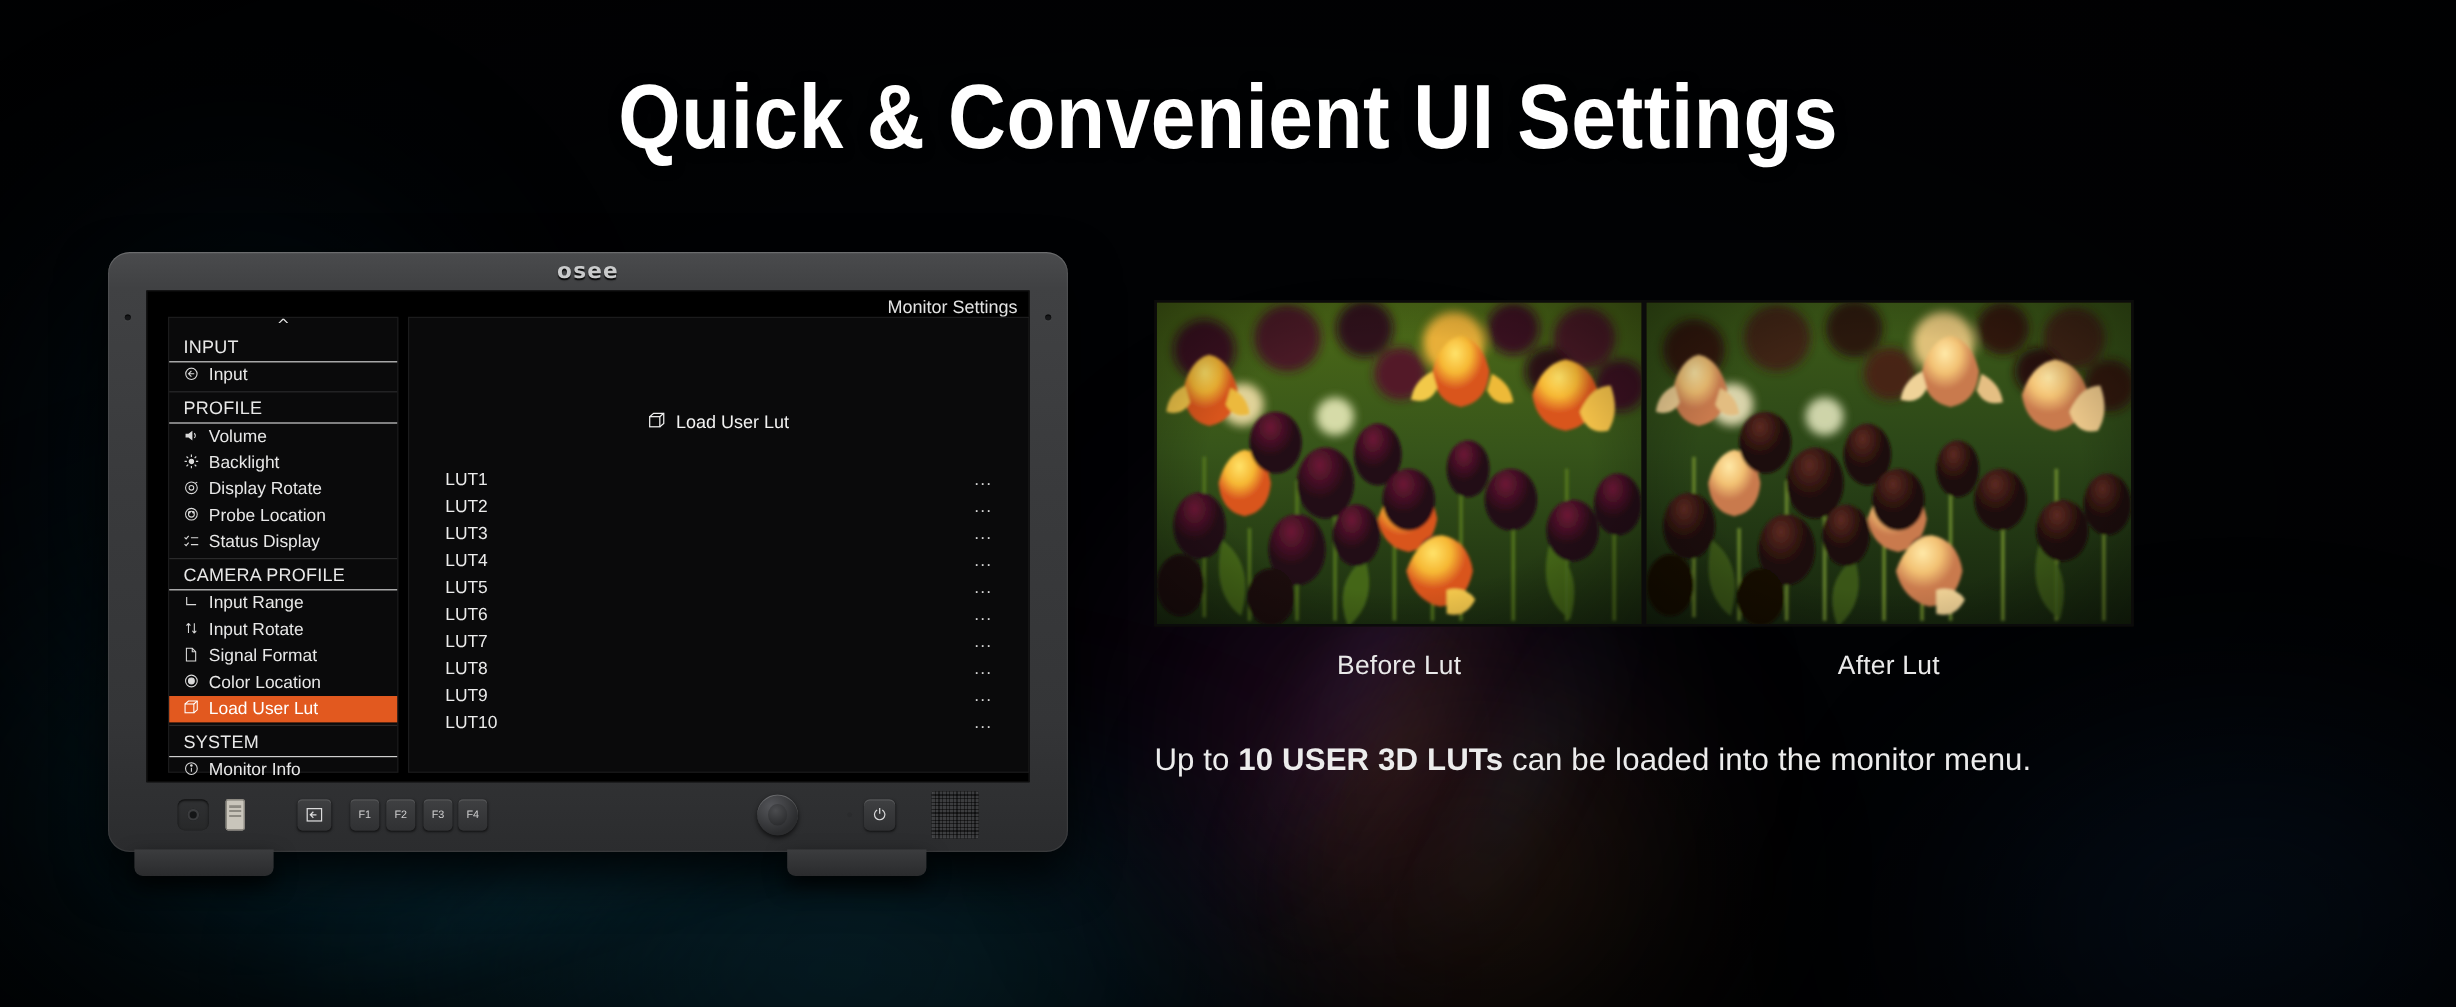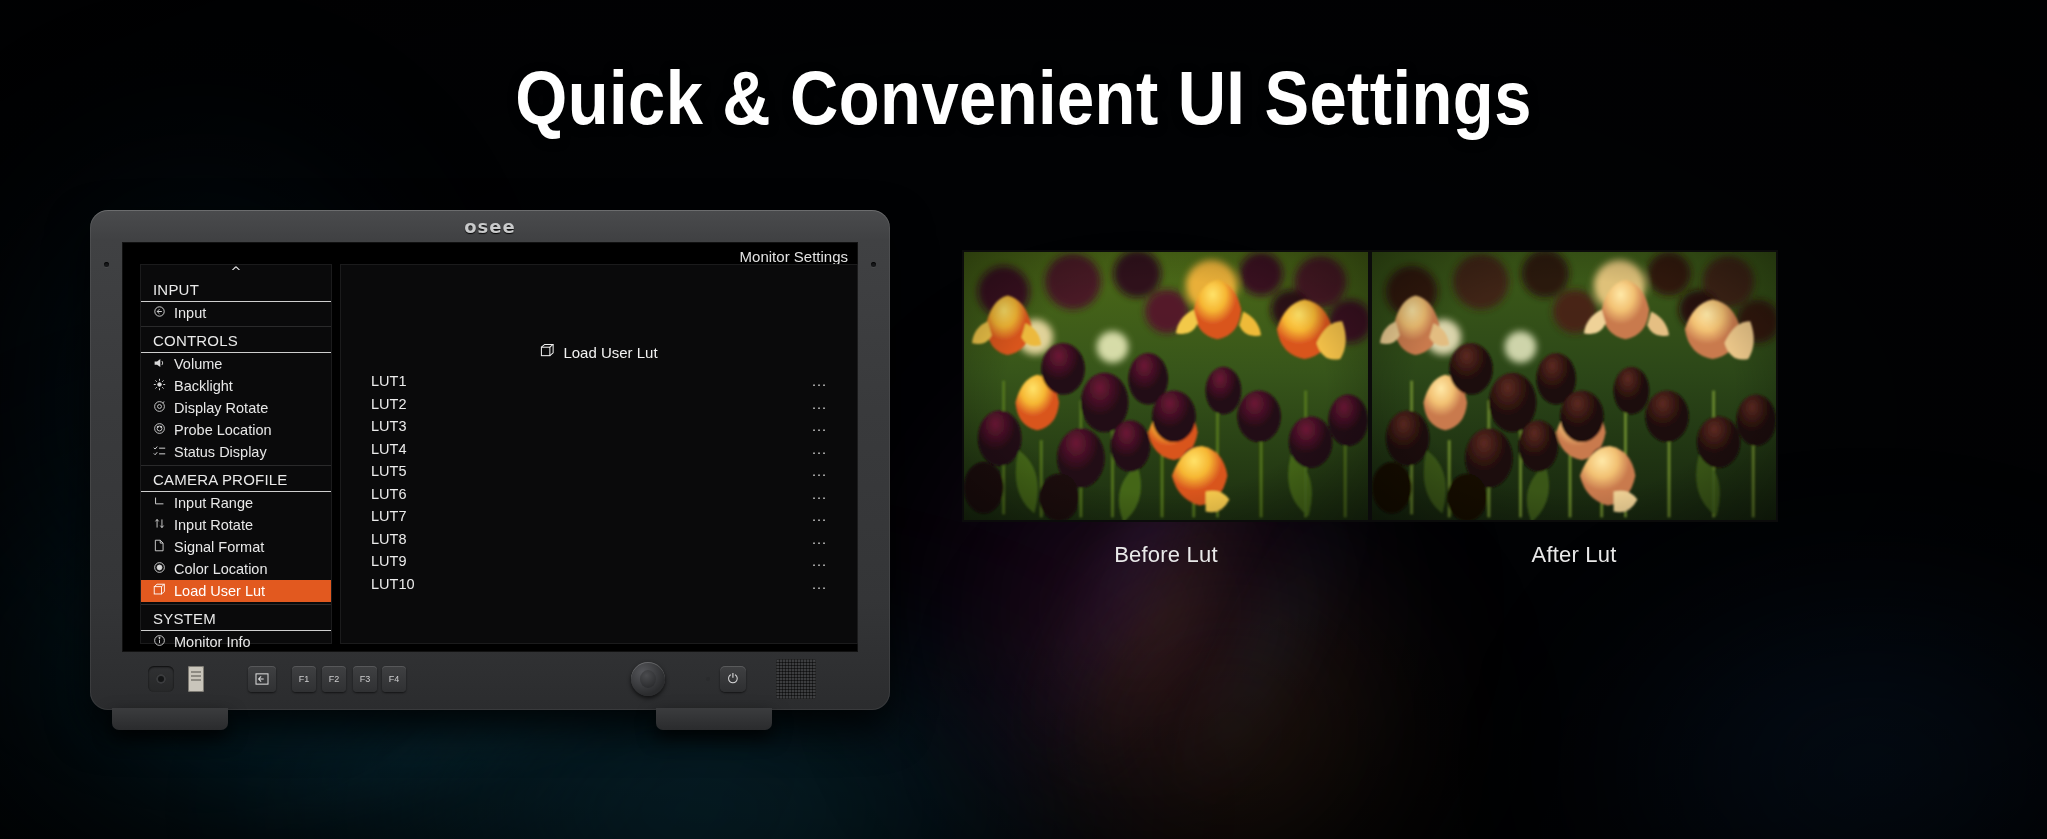--- a/index.html
+++ b/index.html
@@ -114,21 +114,21 @@
   .lut-head {
     display:flex; align-items:center; justify-content:center; gap:8px;
     margin-top:78px; font-size:15px; color:#f2f2f2;
   }
   .lut-head .cube { display:inline-block; font-family:"DejaVu Sans", sans-serif; font-size:16px; }
   .lut-row {
     display:flex; justify-content:space-between; align-items:center;
     font-size:14.5px; color:#ececec; height:22.5px; padding:0 2px;
   }
   .lut-row .val { color:#d5d5d5; letter-spacing:1px; }
-  .lut-list { margin-top:8px; }
+  .lut-list { margin-top:27px; }
 
   
   .bezel-btn {
     position:absolute; border-radius:4px;
     background:linear-gradient(180deg,#3f4042,#303133);
     box-shadow:inset 0 1px 0 rgba(255,255,255,.13), 0 1px 2px rgba(0,0,0,.6);
     color:#cfcfd0; font-size:9px; display:flex; align-items:center; justify-content:center;
     font-family:"Liberation Sans", sans-serif;
   }
   .jack {
@@ -237,21 +237,21 @@
                 <div class="m-item">
                   <span class="ico"><svg width="13" height="11" viewBox="0 0 16 14">
                       <g fill="none" stroke="currentColor" stroke-width="1.2">
                         <circle cx="8" cy="7" r="6"></circle>
                         <path d="M11 7H5M8 4L5 7l3 3"></path>
                       </g>
                     </svg></span>
                   <span>Input</span>
                 </div>
                 <div class="m-sep"></div>
-                <div class="grp-title">CONTROLS</div>
+                <div class="grp-title">PROFILE</div>
                 <div class="m-item">
                   <span class="ico"><svg width="13" height="12" viewBox="0 0 16 14">
                       <path d="M2 5h3l4-3v10L5 9H2z" fill="currentColor"></path>
                       <path d="M11 4.5a4 4 0 0 1 0 5" fill="none" stroke="currentColor" stroke-width="1.1"></path>
                     </svg></span>
                   <span>Volume</span>
                 </div>
                 <div class="m-item">
                   <span class="ico"><svg width="13" height="13" viewBox="0 0 16 16">
                       <g stroke="currentColor" stroke-width="1.2">
@@ -656,14 +656,15 @@
             </radialGradient>
           </defs>
         </svg>
       </div>
       <div class="cap">After Lut</div>
     </div>
 
   </div>
 
   <div class="para">
+    <p><span>Up to </span><b>10 USER 3D LUTs</b><span> can be loaded into the monitor menu.</span></p>
   </div>
 </div>
 
 </body></html>

